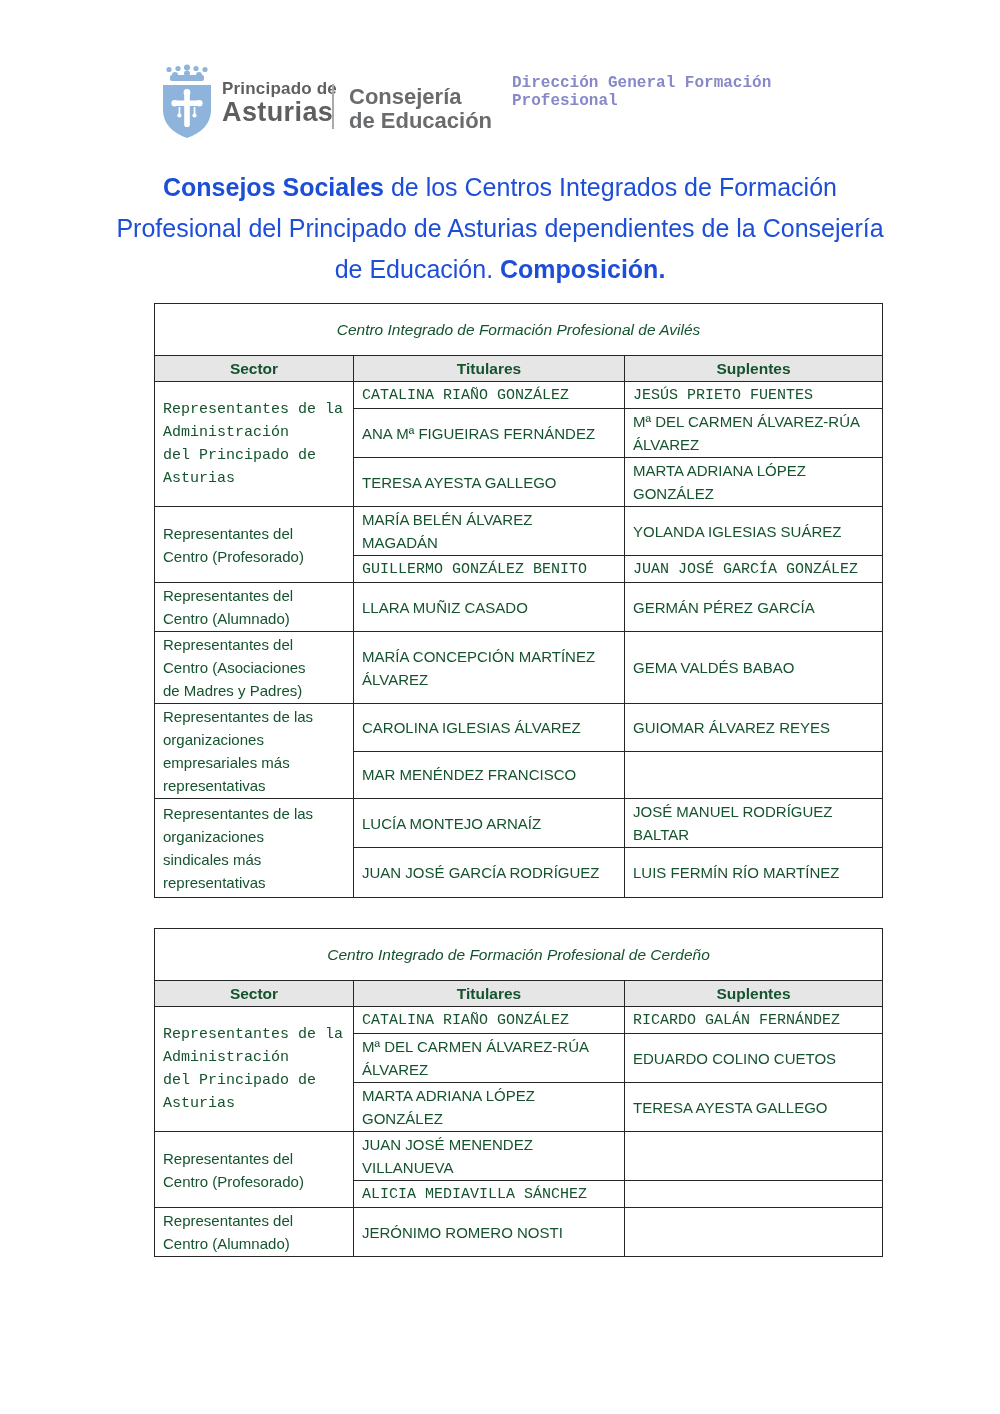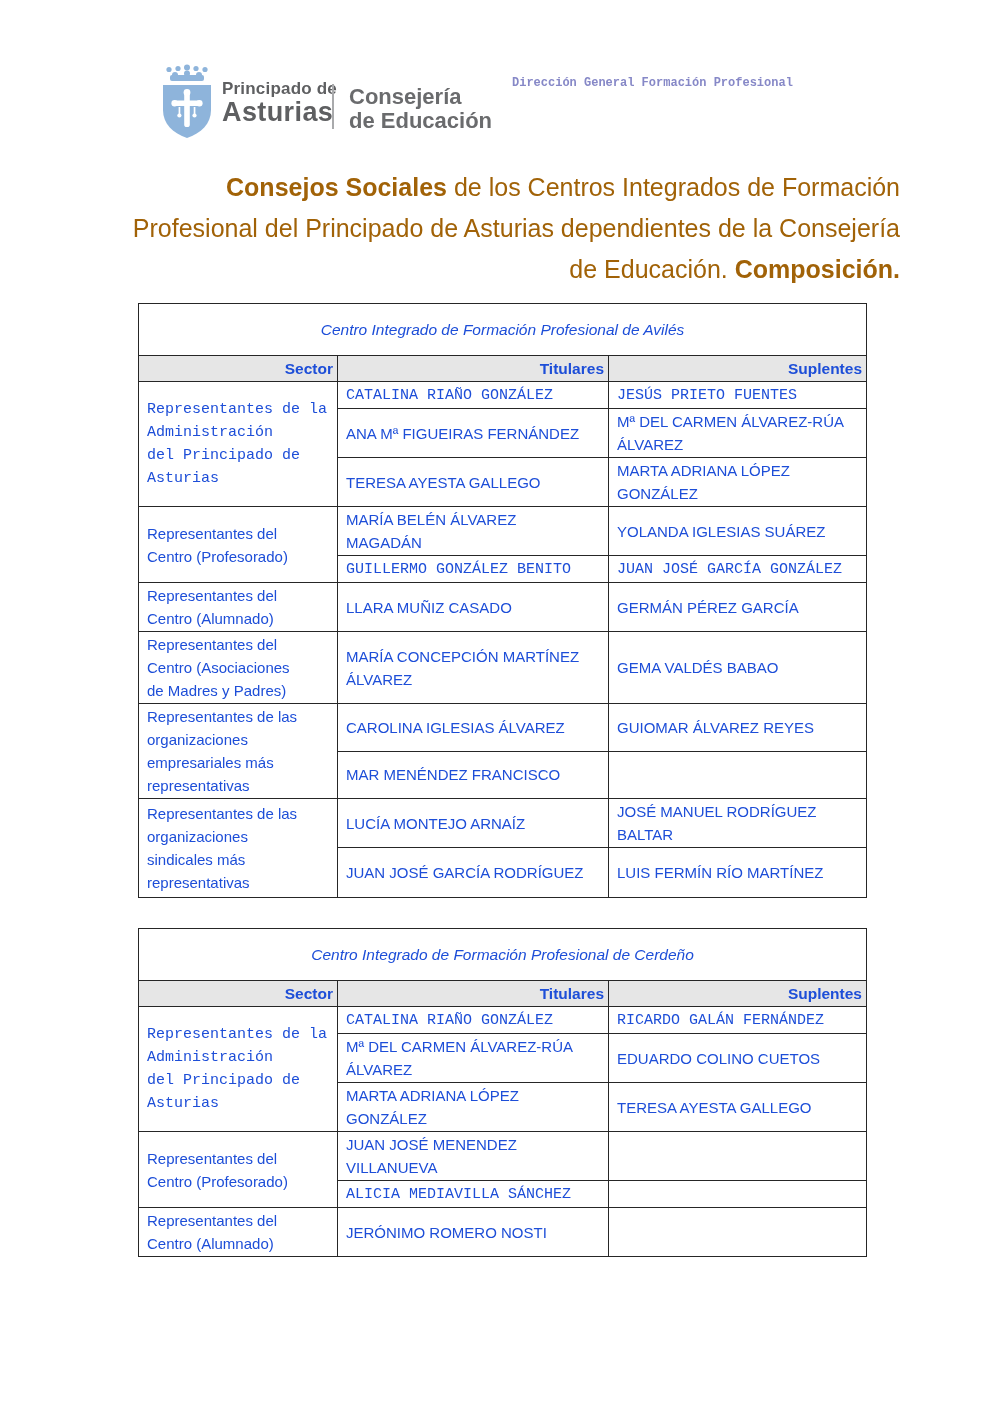--- a/index.html
+++ b/index.html
@@ -12,51 +12,51 @@
   
   .logo-svg { position:absolute; left:160px; top:64px; width:54px; height:78px; }
   .brand { position:absolute; left:222px; top:79px; color:#5e5f61; font-weight:700; }
   .brand-line1 { font-size:17px; line-height:19px; letter-spacing:.2px; }
   .brand-line2 { font-size:27px; line-height:29px; letter-spacing:.4px; }
   .brand-divider { position:absolute; left:332px; top:84px; width:2px; height:45px; background:#a9aaac; }
   .dept { position:absolute; left:349px; top:85px; color:#6a6b6d; font-size:22px; line-height:24px;font-weight:bold; }
   .gov-block {
     position:absolute; left:512px; top:74px; width:347px;
     font-family:"Liberation Mono", monospace; font-weight:700;
-    font-size:12px; line-height:18px; color:#8688c7;
+    font-size:16px; line-height:18px; color:#8688c7;
   }
   .gov-block p { margin:0; }
   .gov-block .p1 { margin-bottom:12px; }
   .gov-block .p2 { text-align:justify; }
 
   
   .doc-title {
     position:absolute; left:100px; top:167px; width:800px;
-    text-align:right; font-size:25px; line-height:41px; color:#a16207; font-weight:400;
+    text-align:center; font-size:25px; line-height:41px; color:#1d4ed8; font-weight:400;
   }
   .doc-title .b { font-weight:700; }
 
   
   .doc-table {
-    position:absolute; left:138px; width:728px;
-    border-collapse:collapse; table-layout:fixed; color:#1d4ed8;
+    position:absolute; left:154px; width:728px;
+    border-collapse:collapse; table-layout:fixed; color:#14532d;
   }
   .t1 { top:303px; }
   .t2 { top:928px; }
   .doc-table td, .doc-table th {
     border:1px solid #262626; font-size:15px; line-height:23px;
     vertical-align:middle; padding:1px 8px; white-space:pre-line;
     overflow:hidden; text-align:left; font-weight:400;
   }
   .caption-row td {
     height:52px; text-align:center; font-style:italic; font-size:15.5px;
     white-space:normal;
   }
   .head-row th {
-    height:26px; background:#e6e6e6; text-align:right; font-weight:700;
+    height:26px; background:#e6e6e6; text-align:center; font-weight:700;
     font-size:15.5px; padding:0 4px; white-space:normal;
   }
   tr.h27 { height:27px;font-family:Liberation Mono, monospace; }
   tr.h46 { height:46px;margin-left:24px; }
   tr.h50 { height:50px;margin-left:46px; }
   tr.h70 { height:70px; }
 </style>
 </head>
 <body>
 

